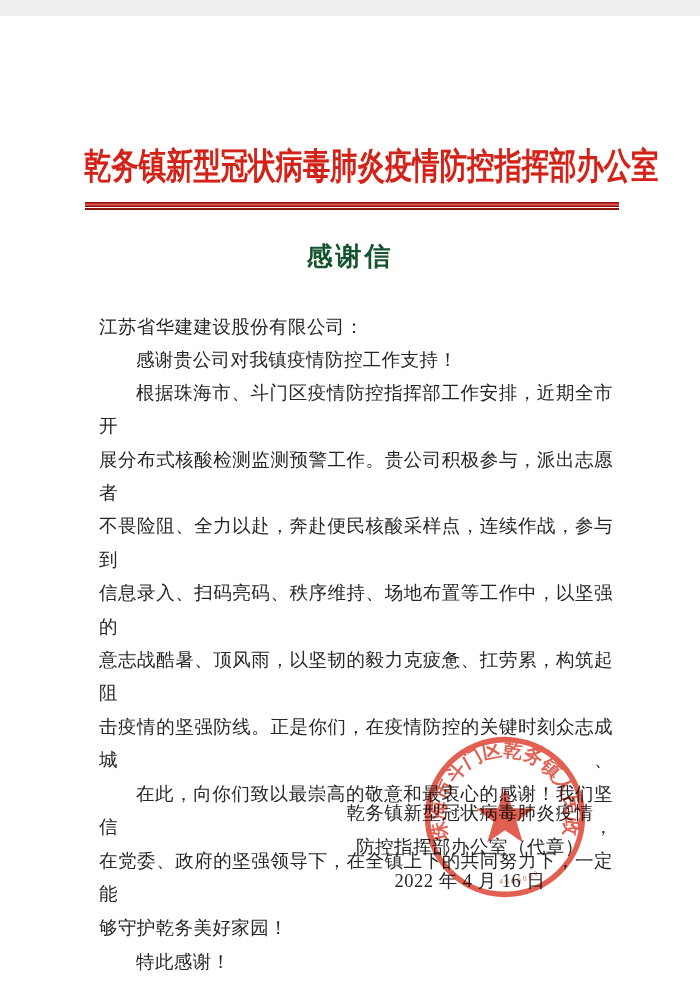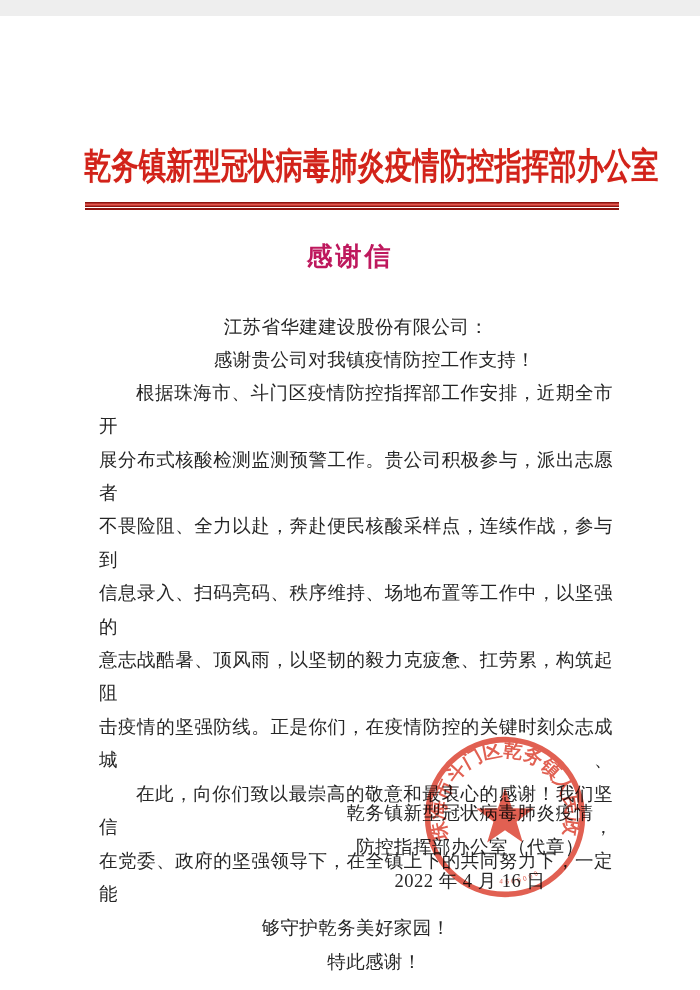--- a/index.html
+++ b/index.html
@@ -49,31 +49,31 @@
   }
   
   .doc-title{
     position:absolute;
     left:0;top:223px;width:700px;margin:0;
     text-align:center;
     font-family:"Liberation Sans","DejaVu Sans",sans-serif;
     font-weight:700;
     font-size:26px;
     letter-spacing:3px;
-    color:#be185d;
+    color:#14532d;
   }
   
   .body-text{
     position:absolute;
     left:99px;top:295px;width:514px;
     font-size:18.5px;
     line-height:33.4px;
     letter-spacing:.4px;
   }
-  .body-text .line{white-space:nowrap;text-align:center;}
+  .body-text .line{white-space:nowrap;}
   .body-text .line.justify{
     white-space:normal;
     text-align:justify;
     text-align-last:justify;
     font-family:Liberation Mono, monospace;
   }
   .body-text .line.indent{text-indent:2em;}
   
   .signature{
     position:absolute;

